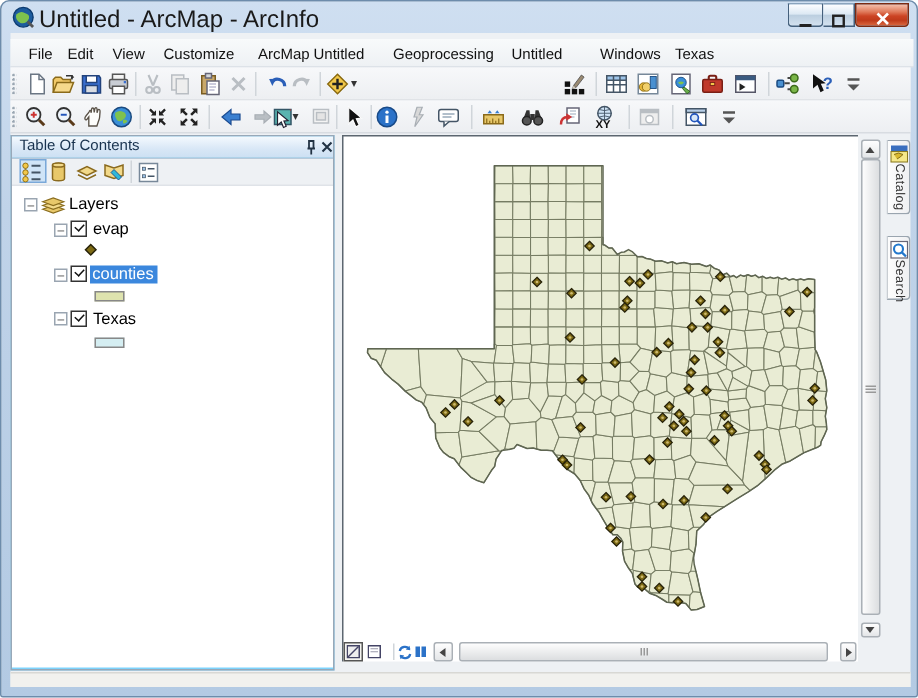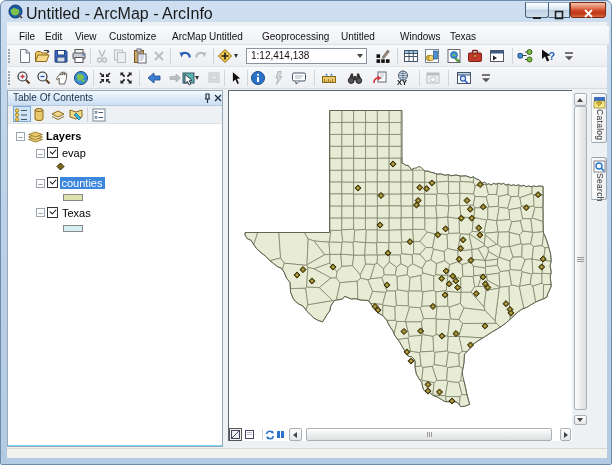--- a/index.html
+++ b/index.html
@@ -177,21 +177,20 @@
           <path d="M6 7.5 H9.5 M8 4 L10 4 M8 11.5 L10 11.5" stroke="#444" stroke-width="1.2"></path>
         </svg>
         <svg class="ico" style="left:533px;top:3px" width="16" height="16" viewBox="0 0 16 16">
           <path d="M2 1.5 L2 11 L5 8.5 L7 13.5 L9.2 12.4 L7.2 7.9 L10.5 7.5Z" fill="#111"></path>
           <text x="8.5" y="11.5" font-size="11" font-weight="bold" fill="#2b5fb8" font-family="Liberation Sans">?</text>
         </svg>
         <svg class="ico" style="left:554px;top:6px" width="10" height="12" viewBox="0 0 10 12">
           <path d="M2 1.5 H8" stroke="#555" stroke-width="1.2"></path>
           <path d="M2 4 L5 7 L8 4Z" fill="#555"></path>
         </svg>
-   <div id="scalebox">1:12,414,138<div class="da"></div></div>
   </div>
   <div id="tb2">
    <div class="grip"></div>
    <svg class="ico" style="left:8.899999999999999px;top:3px" width="16" height="16" viewBox="0 0 16 16">
           <circle cx="6.5" cy="6.5" r="4.5" fill="#eef4fb" stroke="#333" stroke-width="1.2"></circle>
           <path d="M10 10 L13.5 13.5" stroke="#5a3a1a" stroke-width="2"></path>
           <path d="M6.5 4.5 V8.5 M4.5 6.5 H8.5" stroke="#c33" stroke-width="1.3"></path>
         </svg>
         <svg class="ico" style="left:28.5px;top:3px" width="16" height="16" viewBox="0 0 16 16">
           <circle cx="6.5" cy="6.5" r="4.5" fill="#eef4fb" stroke="#333" stroke-width="1.2"></circle>
@@ -337,21 +336,21 @@
         </div>
    <div id="toctree">
     <div class="pm" style="left:8px;top:8px">–</div>
     <svg style="position:absolute;left:19px;top:5px" width="17" height="15" viewBox="0 0 17 15">
             <g stroke="#8a6d1e" stroke-width="0.8">
               <path d="M1.5 10.5 L8.5 13 L15.5 10.5 L8.5 8Z" fill="#e8c86a"></path>
               <path d="M1.5 8 L8.5 10.5 L15.5 8 L8.5 5.5Z" fill="#f2d98a"></path>
               <path d="M1.5 5.5 L8.5 8 L15.5 5.5 L8.5 3Z" fill="#e8c86a"></path>
             </g>
           </svg>
-    <div class="tl" style="left:38px;top:6px;font-weight:bold">Layers</div>
+    <div class="tl" style="left:38px;top:6px;font-weight:normal">Layers</div>
     <div class="pm" style="left:28px;top:24.5px">–</div>
     <div class="cb" style="left:39px;top:23px"></div>
     <div class="tl" style="left:54px;top:23px">evap</div>
     <svg style="position:absolute;left:48px;top:38px" width="9" height="9" viewBox="0 0 9 9">
             <path d="M4.5 1 L8 4.5 L4.5 8 L1 4.5Z" fill="#7d6a14" stroke="#28230a"></path>
           </svg>
     <div class="pm" style="left:28px;top:54.5px">–</div>
     <div class="cb" style="left:39px;top:53px"></div>
     <div style="position:absolute;left:51.5px;top:52.5px;width:45px;height:12.5px;background:#3b87dd"></div>
     <div class="tl" style="left:53.5px;top:53px;color:#fff">counties</div>

